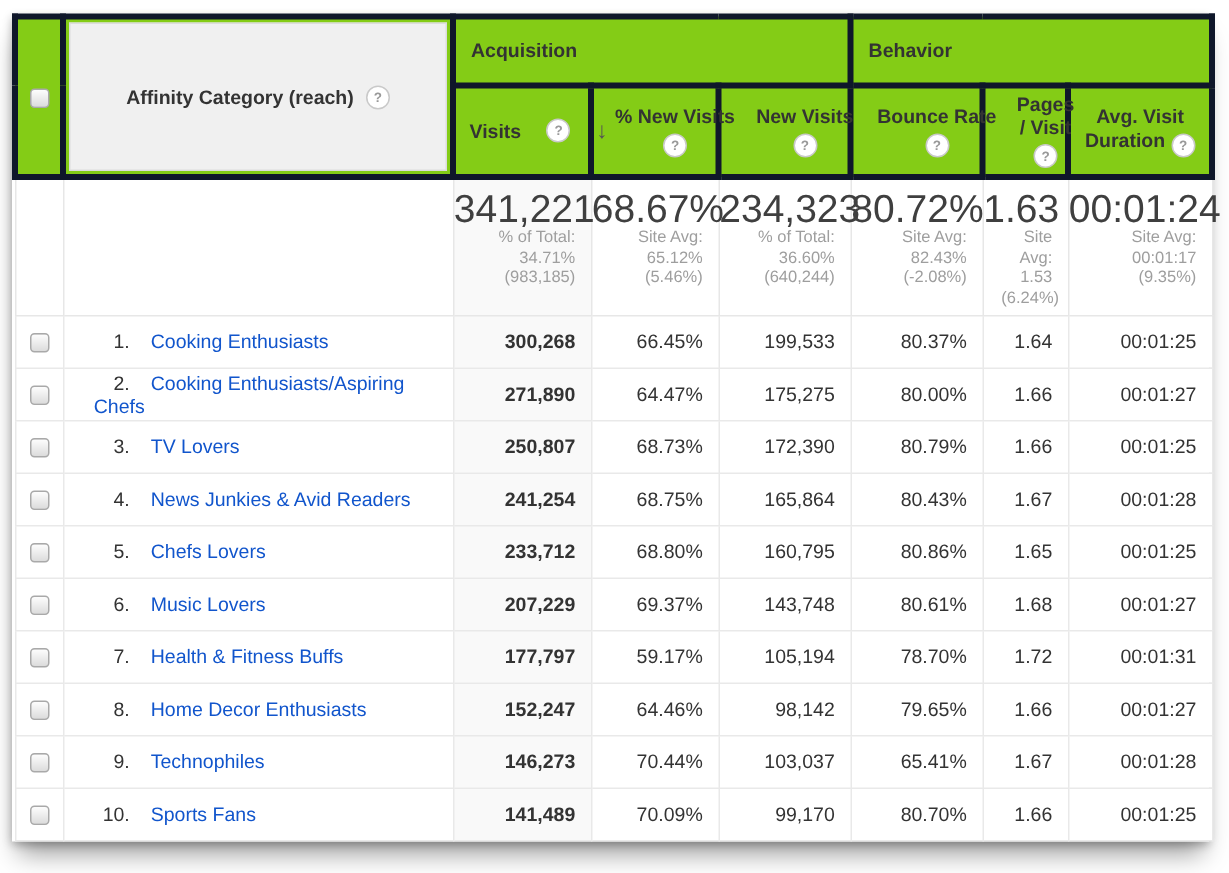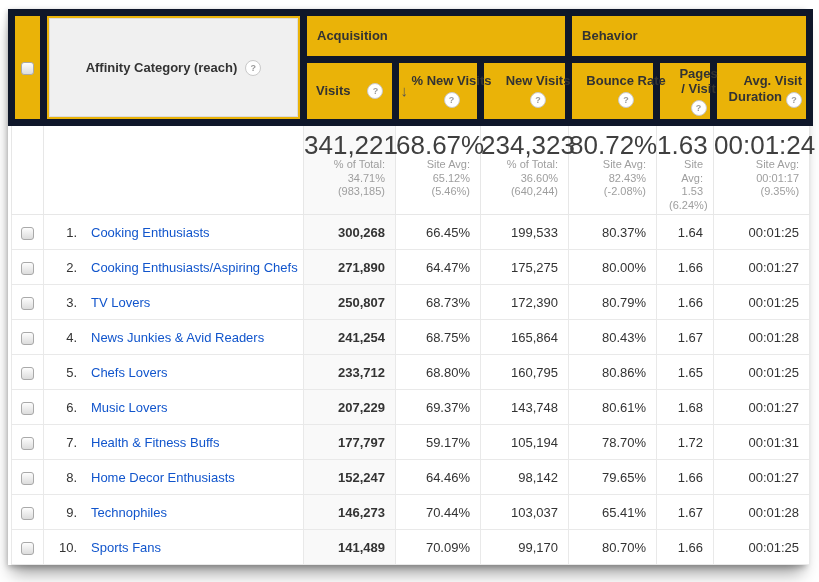--- a/index.html
+++ b/index.html
@@ -19,23 +19,23 @@
   table {
     width: 798px;
     border-collapse: collapse;
     table-layout: fixed;
     font-size: 13px;
     color: #333;
     border: 1px solid #bdbdbd;
   }
   
   th {
-    background: #eab308;
+    background: #84cc16;
     font-weight: bold;
-    border: 7px solid #0f172a;
+    border: 4px solid #0f172a;
     padding: 0;
     color: #333;
   }
   tr.group-row { height: 45px; }
   tr.colhead-row { height: 60px; }
   th.group-th { text-align: left; padding-left: 10px; font-size: 13px; }
   th.cat-th { padding: 2px; }
   .cat-panel {
     box-sizing: border-box;
     height: 100%;
@@ -79,21 +79,21 @@
     flex: none;
     line-height: 14px;
   }
   .inline-help { margin-left: 4px; vertical-align: -2px; }
   .sort-arrow {
     margin-left: auto;
     color: #555;
     font-size: 15px;
     font-weight: normal;
   }
-  .dur-label { text-align: right; line-height: 16px; padding: 0 4px; }
+  .dur-label { text-align: center; line-height: 16px; padding: 0 4px; }
   
   .cb-cell { text-align: center; vertical-align: middle; }
   input.cb {
     appearance: none;
     -webkit-appearance: none;
     width: 13px; height: 13px;
     border: 1px solid #a9a9a9;
     border-radius: 3px;
     background: linear-gradient(#fdfdfd, #dcdcdc);
     margin: 0;
@@ -111,21 +111,21 @@
   }
   tr.summary-row td.blank { padding: 0; }
   .big { font-size: 26px; color: #3f3f3f; line-height: 24px; margin-bottom: 1px; }
   .sub { font-size: 11px; color: #9e9e9e; line-height: 13.5px; }
   .narrow-sub { max-width: 34px; margin-left: auto; }
   
   tr.data-row { height: 35px; }
   tr.data-row td { border: 1px solid #e9e9e9; background: #fff; }
   td.num { text-align: right; padding-right: 10px; }
   td.sorted-col { background: #f9f9f9 !important; font-weight: bold; }
-  td.cat-cell { padding-left: 9px; }
+  td.cat-cell { padding-left: 20px; }
   .rank {
     display: inline-block;
     width: 24px;
     text-align: right;
     margin-right: 14px;
     color: #333;
   }
   a.cat-link { color: #1155cc; text-decoration: none; }
 </style>
 </head>

